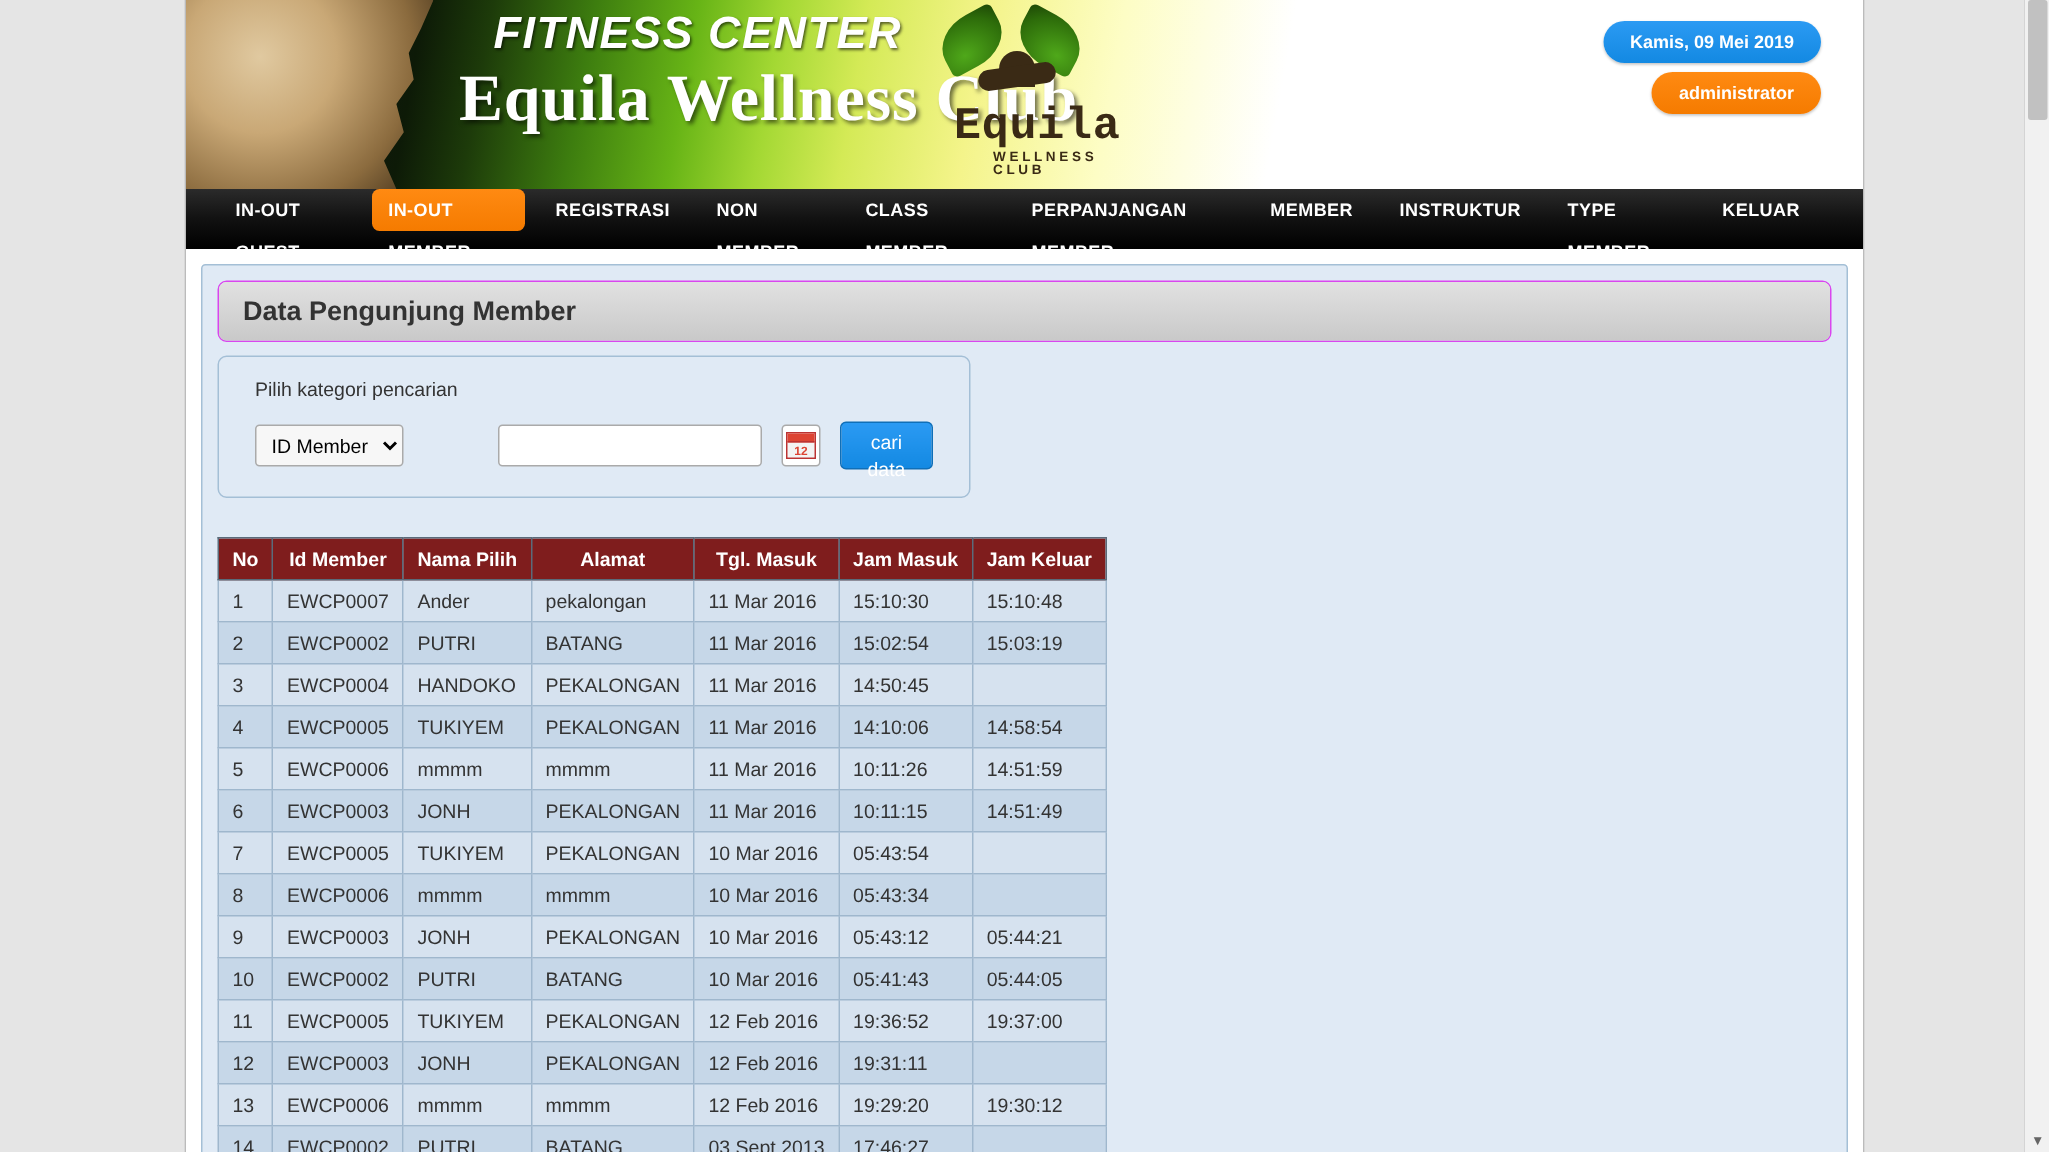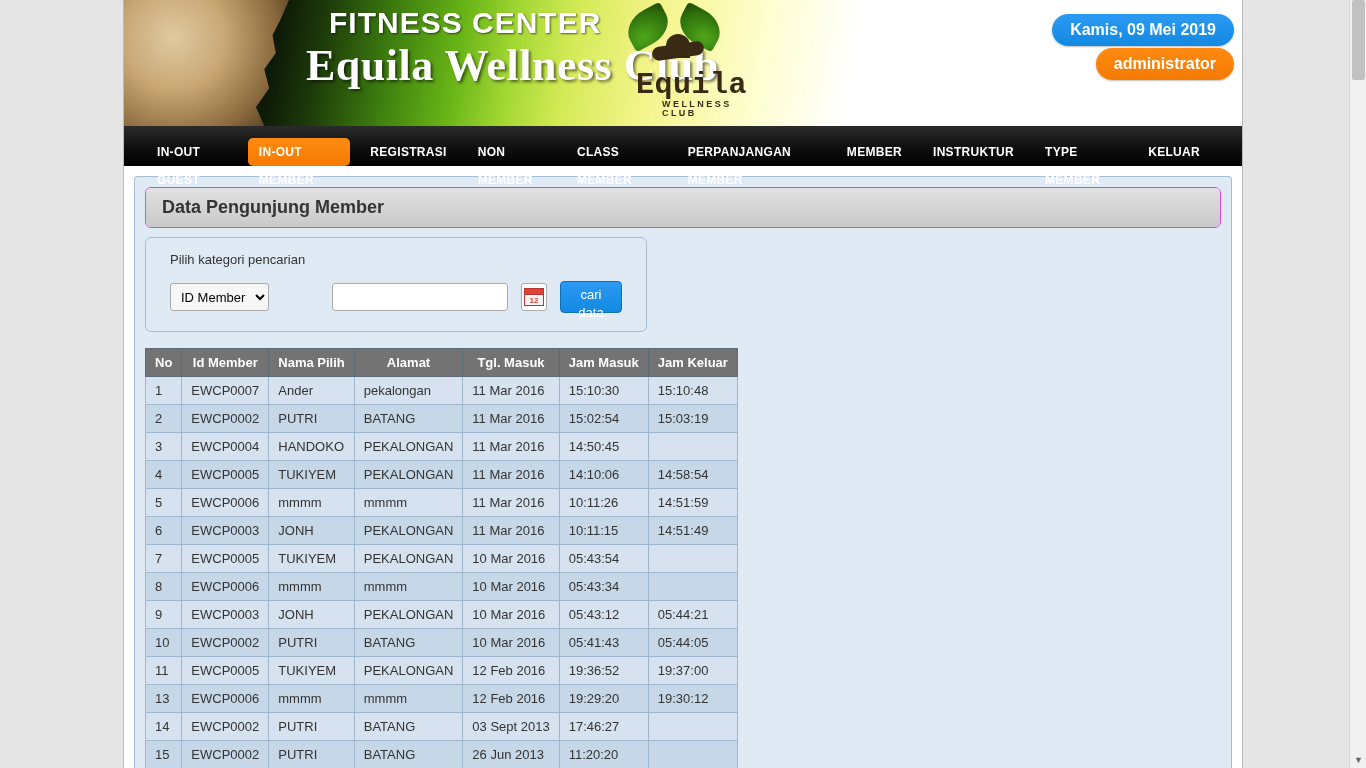--- a/index.html
+++ b/index.html
@@ -74,20 +74,21 @@
 .header-title-1 {
   position: absolute;
   left: 205px;
   top: 6px;
   font-family: Arial, sans-serif;
   font-weight: bold;
   font-size: 30px;
   color: #fff;
   letter-spacing: 1px;
   text-shadow: 1px 1px 2px rgba(0,0,0,.6);
+  font-style: italic;
 }
 .header-title-2 {
   position: absolute;
   left: 182px;
   top: 40px;
   font-family: "Comic Sans MS", cursive;
   font-weight: bold;
   font-size: 44px;
   color: #fff;
   text-shadow: 2px 2px 3px rgba(0,0,0,.55);
@@ -139,43 +140,43 @@
   top: 100px;
   font-family: Arial, sans-serif;
   font-size: 9px;
   font-weight: bold;
   color: #3a2a15;
   line-height: 1;
 }
 
 .pill {
   position: absolute;
-  right: 8px;
+  right: 28px;
   color: #fff;
   font-weight: bold;
-  font-size: 16px;
+  font-size: 12px;
   border-radius: 16px;
   padding: 7px 18px;
   box-shadow: 0 1px 2px rgba(0,0,0,.25);
   font-family: Verdana, sans-serif;
 }
 .pill-date {
   top: 14px;
   background: linear-gradient(#2b9af3, #1389e2);
 }
 .pill-user {
   top: 48px;
   background: linear-gradient(#ff8a12, #f57b00);
 }
 
 .navbar {
   height: 40px;
   background: linear-gradient(#2b2b2b, #111 50%, #000 100%);
   display: flex;
-  align-items: flex-end;
+  align-items: flex-start;
   padding: 0 22px;
 }
 .nav-item {
   color: #fff;
   font-size: 12px;
   font-weight: bold;
   font-family: Arial, sans-serif;
   padding: 0 11px;
   height: 28px;
   line-height: 28px;
@@ -211,21 +212,21 @@
   font-weight: bold;
   color: #333;
   font-family: Verdana, sans-serif;
 }
 .search-box {
   border: 1px solid #a4bfd6;
   background: #e0eaf5;
   border-radius: 6px;
   padding: 14px 24px 18px;
   width: 502px;
-  margin-bottom: 16px;
+  margin-bottom: 26px;
 }
 .search-label {
   font-size: 13px;
   color: #333;
   margin-bottom: 14px;
   font-family: Verdana, sans-serif;
 }
 .search-row {
   display: flex;
   align-items: center;
@@ -296,21 +297,21 @@
   cursor: pointer;
 }
 
 table.data {
   border-collapse: collapse;
   font-size: 13px;
   color: #333;
   font-family: Verdana, sans-serif;
 }
 table.data th {
-  background: #737373;
+  background: #7f1d1d;
   color: #fff;
   font-weight: bold;
   padding: 6px 9px;
   border: 1px solid #5a6b7a;
   text-align: center;
   white-space: nowrap;
 }
 table.data td {
   padding: 6px 9px;
   border: 1px solid #9fb7cd;
@@ -484,20 +485,29 @@
               <tr>
                 <td>11</td>
                 <td>EWCP0005</td>
                 <td>TUKIYEM</td>
                 <td>PEKALONGAN</td>
                 <td>12 Feb 2016</td>
                 <td>19:36:52</td>
                 <td>19:37:00</td>
               </tr>
               <tr>
+                <td>12</td>
+                <td>EWCP0003</td>
+                <td>JONH</td>
+                <td>PEKALONGAN</td>
+                <td>12 Feb 2016</td>
+                <td>19:31:11</td>
+                <td></td>
+              </tr>
+              <tr>
                 <td>13</td>
                 <td>EWCP0006</td>
                 <td>mmmm</td>
                 <td>mmmm</td>
                 <td>12 Feb 2016</td>
                 <td>19:29:20</td>
                 <td>19:30:12</td>
               </tr>
               <tr>
                 <td>14</td>

